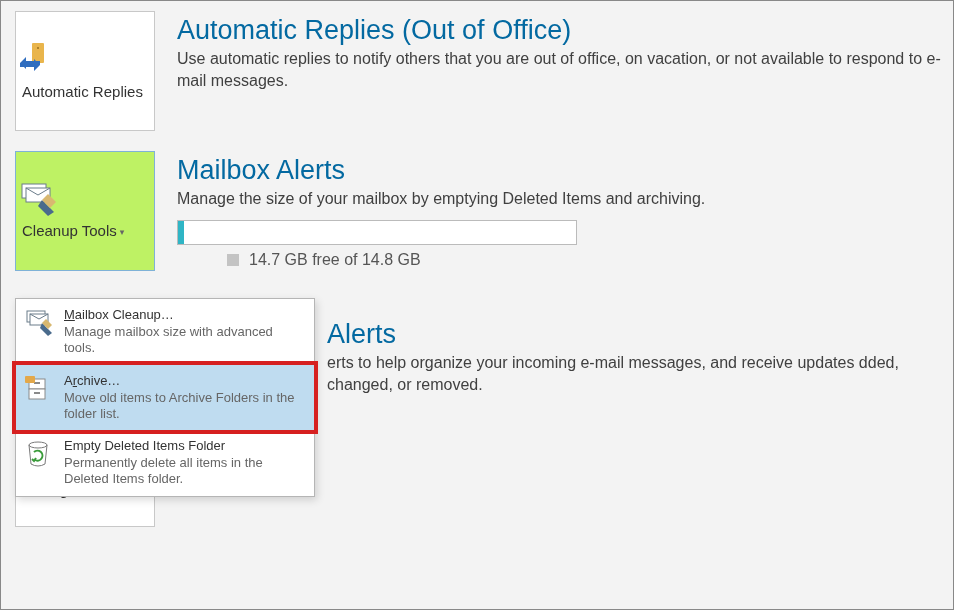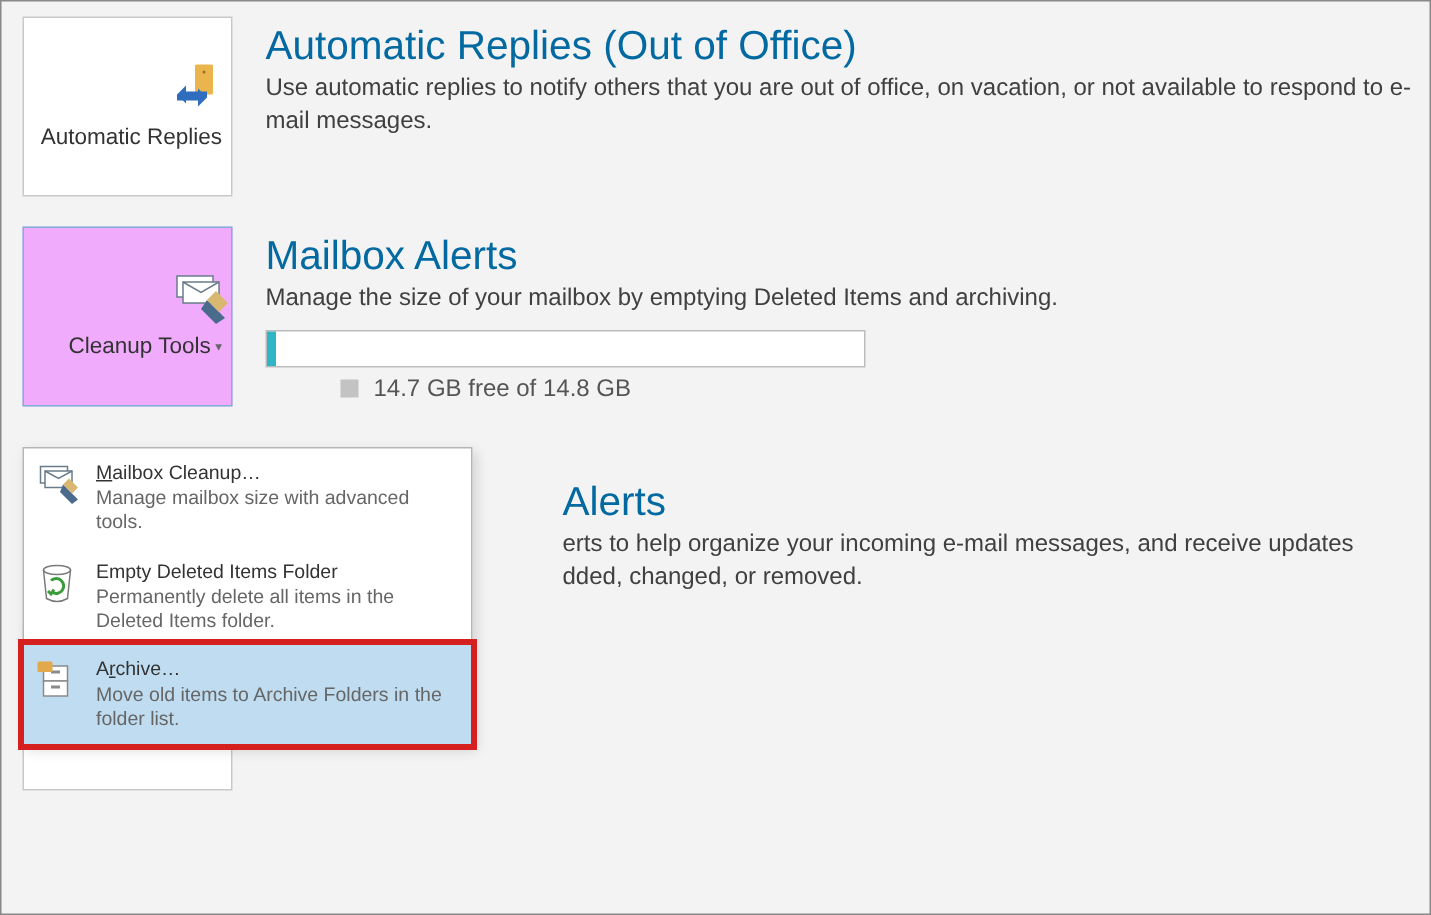--- a/index.html
+++ b/index.html
@@ -21,31 +21,31 @@
     align-items: flex-start;
     margin-bottom: 20px;
   }
   .tile {
     width: 140px;
     height: 120px;
     background: #fff;
     border: 1px solid #c8c8c8;
     display: flex;
     flex-direction: column;
-    align-items: flex-end;
+    align-items: flex-start;
     justify-content: center;
     text-align: center;
     font-size: 15px;
     color: #333;
     flex-shrink: 0;
     margin-right: 22px;
     cursor: pointer;
   }
   .tile.selected {
-    background: #f0abfc;
+    background: #bef264;
     border-color: #7fb2d7;
   }
   .tile .icon-area {
     margin-bottom: 6px;
   }
   .tile .label {
     line-height: 1.15;
     padding: 0 6px;
   }
   .tile .drop-arrow {
@@ -190,21 +190,21 @@
     <div class="right">
       <h2>Mailbox Alerts</h2>
       <div class="desc">Manage the size of your mailbox by emptying Deleted Items and archiving.</div>
       <div class="storage-bar">
         <div class="used"></div>
       </div>
       <div class="storage-text">14.7 GB free of 14.8 GB</div>
     </div>
   </div>
 
-  <div class="section" style="margin-top:44px;padding-left:48px;">
+  <div class="section" style="margin-top:44px;">
     <div style="width:162px; flex-shrink:0;"></div>
     <div class="right" style="padding-left:150px;">
       <h2 style="margin-left:0;">Alerts</h2>
       <div class="desc" style="margin-left:0;">erts to help organize your incoming e-mail messages, and receive updates dded, changed, or removed.</div>
     </div>
   </div>
 
   <div class="section" style="margin-top:20px;">
     <div class="tile" style="height:110px;">
       <div class="icon-area">
@@ -228,44 +228,44 @@
           <path d="M6 5 L15 10 L24 5" fill="none" stroke="#6a7c8a"></path>
           <path d="M18 14 L28 24 L24 27 L16 19 Z" fill="#4a6b8c"></path>
           <path d="M18 14 L22 10 L28 16 L24 20 Z" fill="#d8b870"></path>
         </svg>
       </div>
       <div class="pi-text">
         <div class="pi-title"><span class="underline">M</span><span>ailbox Cleanup…</span></div>
         <div class="pi-desc">Manage mailbox size with advanced tools.</div>
       </div>
     </div>
-    <div class="popup-item">
-      <div class="pi-icon">
-        <svg width="28" height="28" viewBox="0 0 28 28">
-          <ellipse cx="14" cy="5" rx="9" ry="3" fill="none" stroke="#7a7a7a"></ellipse>
-          <path d="M5 5 L7 24 Q14 28 21 24 L23 5" fill="none" stroke="#7a7a7a"></path>
-          <path d="M10 12 a5 5 0 1 1 1 8" fill="none" stroke="#3a9b3a" stroke-width="2"></path>
-          <path d="M8 19 L10 21 L12 18" fill="none" stroke="#3a9b3a" stroke-width="2"></path>
-        </svg>
-      </div>
-      <div class="pi-text">
-        <div class="pi-title">Empty Deleted Items Folder</div>
-        <div class="pi-desc">Permanently delete all items in the Deleted Items folder.</div>
-      </div>
-    </div>
     <div class="popup-item highlighted">
       <div class="pi-icon">
         <svg width="26" height="28" viewBox="0 0 26 28">
           <rect x="5" y="4" width="16" height="10" fill="#fff" stroke="#8a8a8a"></rect>
           <rect x="10" y="7" width="6" height="2" fill="#8a8a8a"></rect>
           <rect x="5" y="14" width="16" height="10" fill="#fff" stroke="#8a8a8a"></rect>
           <rect x="10" y="17" width="6" height="2" fill="#8a8a8a"></rect>
           <rect x="1" y="1" width="10" height="7" fill="#e3a84a" rx="1"></rect>
         </svg>
       </div>
       <div class="pi-text">
         <div class="pi-title"><span>A</span><span class="underline">r</span><span>chive…</span></div>
         <div class="pi-desc">Move old items to Archive Folders in the folder list.</div>
       </div>
     </div>
+    <div class="popup-item">
+      <div class="pi-icon">
+        <svg width="28" height="28" viewBox="0 0 28 28">
+          <ellipse cx="14" cy="5" rx="9" ry="3" fill="none" stroke="#7a7a7a"></ellipse>
+          <path d="M5 5 L7 24 Q14 28 21 24 L23 5" fill="none" stroke="#7a7a7a"></path>
+          <path d="M10 12 a5 5 0 1 1 1 8" fill="none" stroke="#3a9b3a" stroke-width="2"></path>
+          <path d="M8 19 L10 21 L12 18" fill="none" stroke="#3a9b3a" stroke-width="2"></path>
+        </svg>
+      </div>
+      <div class="pi-text">
+        <div class="pi-title">Empty Deleted Items Folder</div>
+        <div class="pi-desc">Permanently delete all items in the Deleted Items folder.</div>
+      </div>
+    </div>
   </div>
 
 </div>
 
 </body></html>

